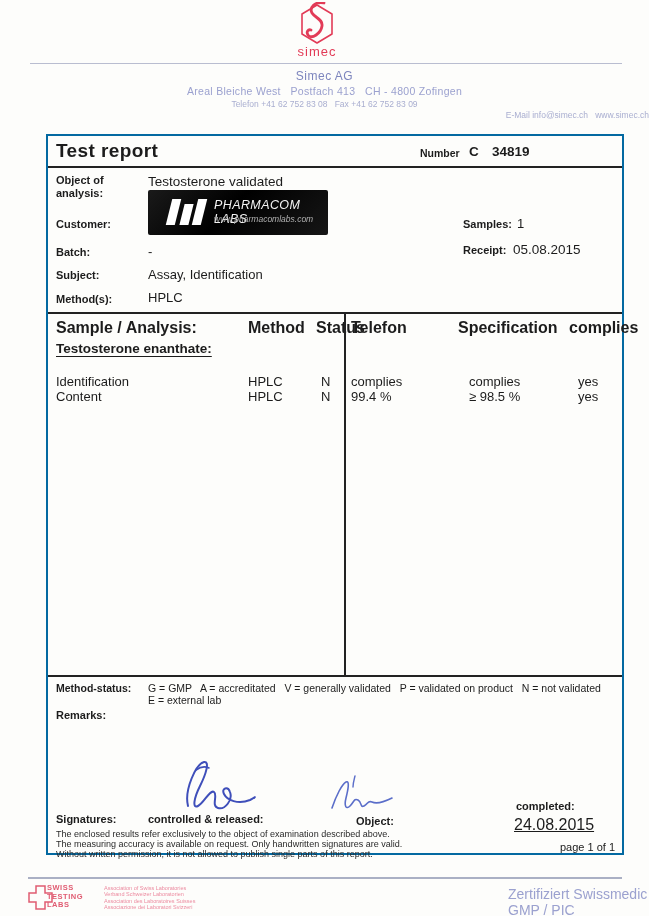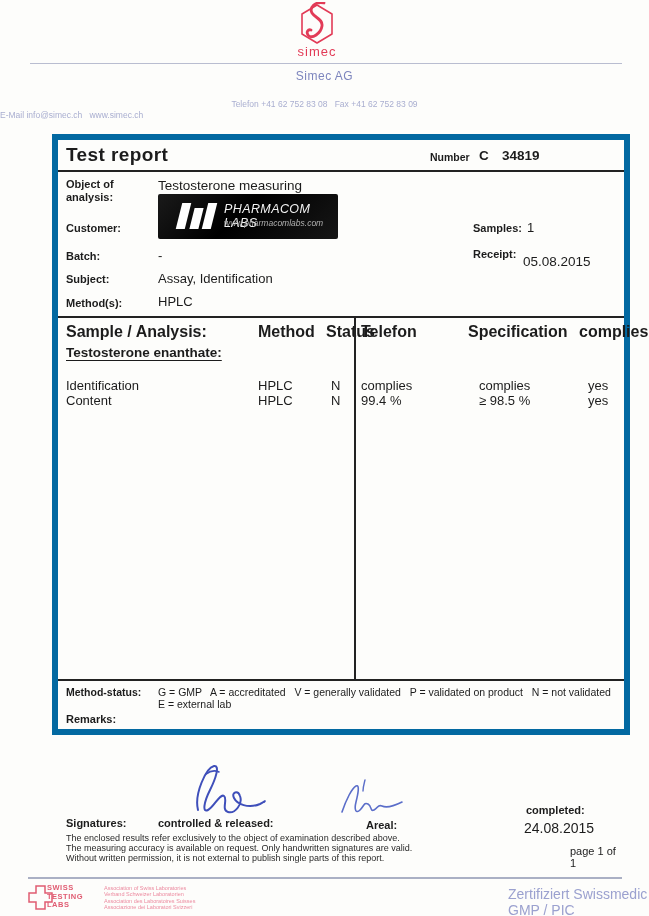--- a/index.html
+++ b/index.html
@@ -15,43 +15,43 @@
   .simec-logo { left:284px; top:2px; width:66px; height:46px; }
   .simec-word { left:280px; top:44px; width:74px; text-align:center;
     font-size:13px; color:#e23b57; letter-spacing:1px; }
   .hdr-rule { left:30px; top:63px; width:592px; height:1px; background:#b9bdd0; }
   .hdr-company { left:0; top:69px; width:649px; text-align:center;
     font-size:12px; color:#7d85bd; letter-spacing:.5px; }
   .hdr-address { left:0; top:85px; width:649px; text-align:center;
     font-size:10.5px; color:#9ba1cf; letter-spacing:.3px; }
   .hdr-phone { left:0; top:99px; width:649px; text-align:center;
     font-size:8.5px; color:#a9aed0; }
-  .hdr-email { left:0; top:110px; width:649px; text-align:left;
+  .hdr-email { left:0; top:110px; width:649px; text-align:right;
     font-size:8.5px; color:#a9aed0; }
 
   
-  .report-box { left:52px; top:134px; width:578px; height:601px;
-    border:6px solid #0369a1; }
+  .report-box { left:46px; top:134px; width:578px; height:721px;
+    border:2px solid #0369a1; }
   .title-row { left:0; top:0; right:0; height:32px; border-bottom:2px solid #222; }
   .report-title { left:8px; top:4px; font-size:19px; font-weight:bold; letter-spacing:.4px; }
   .num-label { left:372px; top:11px; font-size:10.5px; font-weight:bold; }
   .num-code  { left:421px; top:8px; font-size:13.5px; font-weight:bold; }
   .num-value { left:444px; top:8px; font-size:13.5px; font-weight:bold; }
 
   .flabel { font-size:11px; font-weight:bold; }
   .fvalue { font-size:13px; }
   .lab-object   { left:8px;  top:38px; width:60px; line-height:13px; }
   .val-object   { left:100px; top:38px; font-size:13.5px; }
   .lab-customer { left:8px;  top:82px; }
   .lab-samples  { left:415px; top:82px; }
   .val-samples  { left:469px; top:80px; }
   .lab-batch    { left:8px;  top:110px; }
   .val-batch    { left:100px; top:108px; }
   .lab-receipt  { left:415px; top:108px; }
-  .val-receipt  { left:465px; top:106px; font-size:13.5px;margin-top:8px; }
+  .val-receipt  { left:465px; top:106px; font-size:13.5px; }
   .lab-subject  { left:8px;  top:133px; }
   .val-subject  { left:100px; top:131px; }
   .lab-methods  { left:8px;  top:157px; }
   .val-methods  { left:100px; top:154px; }
 
   
   .pharma-logo { left:100px; top:54px; width:180px; height:45px;
     background:linear-gradient(135deg,#1a1a1a,#000 45%,#161616); border-radius:2px; }
   .pbar { position:absolute; background:#fff; width:9px; transform:skewX(-14deg); }
   .pbar1 { left:21px; top:9px;  height:26px; }
@@ -84,21 +84,21 @@
   .ms-legend2 { left:100px; top:558px; font-size:10.5px; }
   .remarks-label { left:8px; top:573px; font-size:11px; font-weight:bold; }
 
   
   .sig1 { left:118px; top:620px; }
   .sig2 { left:276px; top:636px; }
   .lab-signatures { left:8px;  top:677px; font-size:11px; font-weight:bold; }
   .lab-controlled { left:100px; top:677px; font-size:11px; font-weight:bold; }
   .lab-staff      { left:308px; top:679px; font-size:11px; font-weight:bold; }
   .lab-completed  { left:468px; top:664px; font-size:11px; font-weight:bold; }
-  .val-completed  { left:466px; top:680px; font-size:14px; }
+  .val-completed  { left:466px; top:680px; font-size:16px;text-decoration:underline; }
   .disc { font-size:9px; color:#2a2a2a; }
   .disc1 { left:8px; top:693px; } .disc2 { left:8px; top:703px; } .disc3 { left:8px; top:713px; }
   .page-label { left:512px; top:705px; font-size:11px; }
 
   
   .ftr-rule { left:28px; top:877px; width:594px; height:1.5px; background:#aab0c4; }
   .swiss-cross { left:27px; top:884px; }
   .swiss-words { left:47px; top:884px; font-size:7.5px; font-weight:bold;
     color:#e05c72; line-height:8.5px; letter-spacing:.5px; }
   .assoc { left:104px; top:885px; font-size:5.5px; color:#ec8ba0; line-height:6.4px; }
@@ -109,34 +109,35 @@
 
 <div class="page">
 
   <svg class="abs simec-logo" viewBox="0 0 66 46" fill="none">
     <polygon points="33,3 48,12 48,32 33,41 18,32 18,12" stroke="#e23b57" stroke-width="1.6" fill="none" stroke-linejoin="round"></polygon>
     <path d="M40 1 C31 -1 25 6 28 11 C31 16 39 17 38 24 C37 31 28 38 24 33 C22 30 24 27 27 28" stroke="#e23b57" stroke-width="2.8" fill="none" stroke-linecap="round"></path>
   </svg>
   <div class="abs simec-word">simec</div>
   <div class="abs hdr-rule"></div>
   <div class="abs hdr-company pre">Simec AG</div>
+  <div class="abs hdr-address pre">Areal Bleiche West   Postfach 413   CH - 4800 Zofingen</div>
   <div class="abs hdr-phone pre">Telefon +41 62 752 83 08   Fax +41 62 752 83 09</div>
   <div class="abs hdr-email pre">E-Mail info@simec.ch   www.simec.ch</div>
 
   <div class="abs report-box">
 
     <div class="abs title-row">
       <div class="abs report-title">Test report</div>
       <div class="abs num-label">Number</div>
       <div class="abs num-code">C</div>
       <div class="abs num-value">34819</div>
     </div>
 
     <div class="abs flabel lab-object">Object of analysis:</div>
-    <div class="abs val-object">Testosterone measuring</div>
+    <div class="abs val-object">Testosterone validated</div>
 
     <div class="abs flabel lab-customer">Customer:</div>
     <div class="abs pharma-logo">
       <span class="pbar pbar1"></span>
       <span class="pbar pbar2"></span>
       <span class="pbar pbar3"></span>
       <span class="pharma-name">PHARMACOM LABS</span>
       <span class="pharma-url">www.pharmacomlabs.com</span>
     </div>
     <div class="abs flabel lab-samples">Samples:</div>
@@ -192,27 +193,27 @@
       <path d="M22 50 C18 34 30 8 38 6 C44 5 40 18 34 30 C28 42 26 53 32 50 C38 47 44 33 48 36 C52 39 45 50 52 52 C59 54 67 44 64 36 C62 30 55 32 58 38 C61 44 72 49 84 44 C88 42 90 40 88 42" stroke="#3f4fba" stroke-width="2" stroke-linecap="round"></path>
       <path d="M30 14 C34 11 39 10 43 12" stroke="#3f4fba" stroke-width="1.6" stroke-linecap="round"></path>
     </svg>
     <svg class="abs sig2" width="78" height="44" viewBox="0 0 78 44" fill="none">
       <path d="M8 36 C12 24 18 12 22 10 C26 8 24 18 22 26 C20 34 22 38 26 34 C30 30 30 26 34 28 C38 30 36 36 40 34 C44 32 44 28 48 30 C52 32 60 30 68 26" stroke="#5b6ec9" stroke-width="1.6" stroke-linecap="round"></path>
       <path d="M31 4 C30 8 29 11 29 15" stroke="#5b6ec9" stroke-width="1.4" stroke-linecap="round"></path>
     </svg>
 
     <div class="abs lab-signatures">Signatures:</div>
     <div class="abs lab-controlled">controlled &amp; released:</div>
-    <div class="abs lab-staff">Areal:</div>
+    <div class="abs lab-staff">Object:</div>
     <div class="abs lab-completed">completed:</div>
     <div class="abs val-completed">24.08.2015</div>
 
     <div class="abs disc disc1">The enclosed results refer exclusively to the object of examination described above.</div>
     <div class="abs disc disc2">The measuring accuracy is available on request. Only handwritten signatures are valid.</div>
-    <div class="abs disc disc3">Without written permission, it is not external to publish single parts of this report.</div>
+    <div class="abs disc disc3">Without written permission, it is not allowed to publish single parts of this report.</div>
     <div class="abs page-label">page 1 of 1</div>
   </div>
 
   <div class="abs ftr-rule"></div>
   <svg class="abs swiss-cross" width="27" height="27" viewBox="0 0 27 27" fill="none">
     <path d="M9 2 H18 V9 H25 V18 H18 V25 H9 V18 H2 V9 H9 Z" stroke="#e05c72" stroke-width="1.5" fill="none"></path>
   </svg>
   <div class="abs swiss-words">
     <div>SWISS</div>
     <div>TESTING</div>

